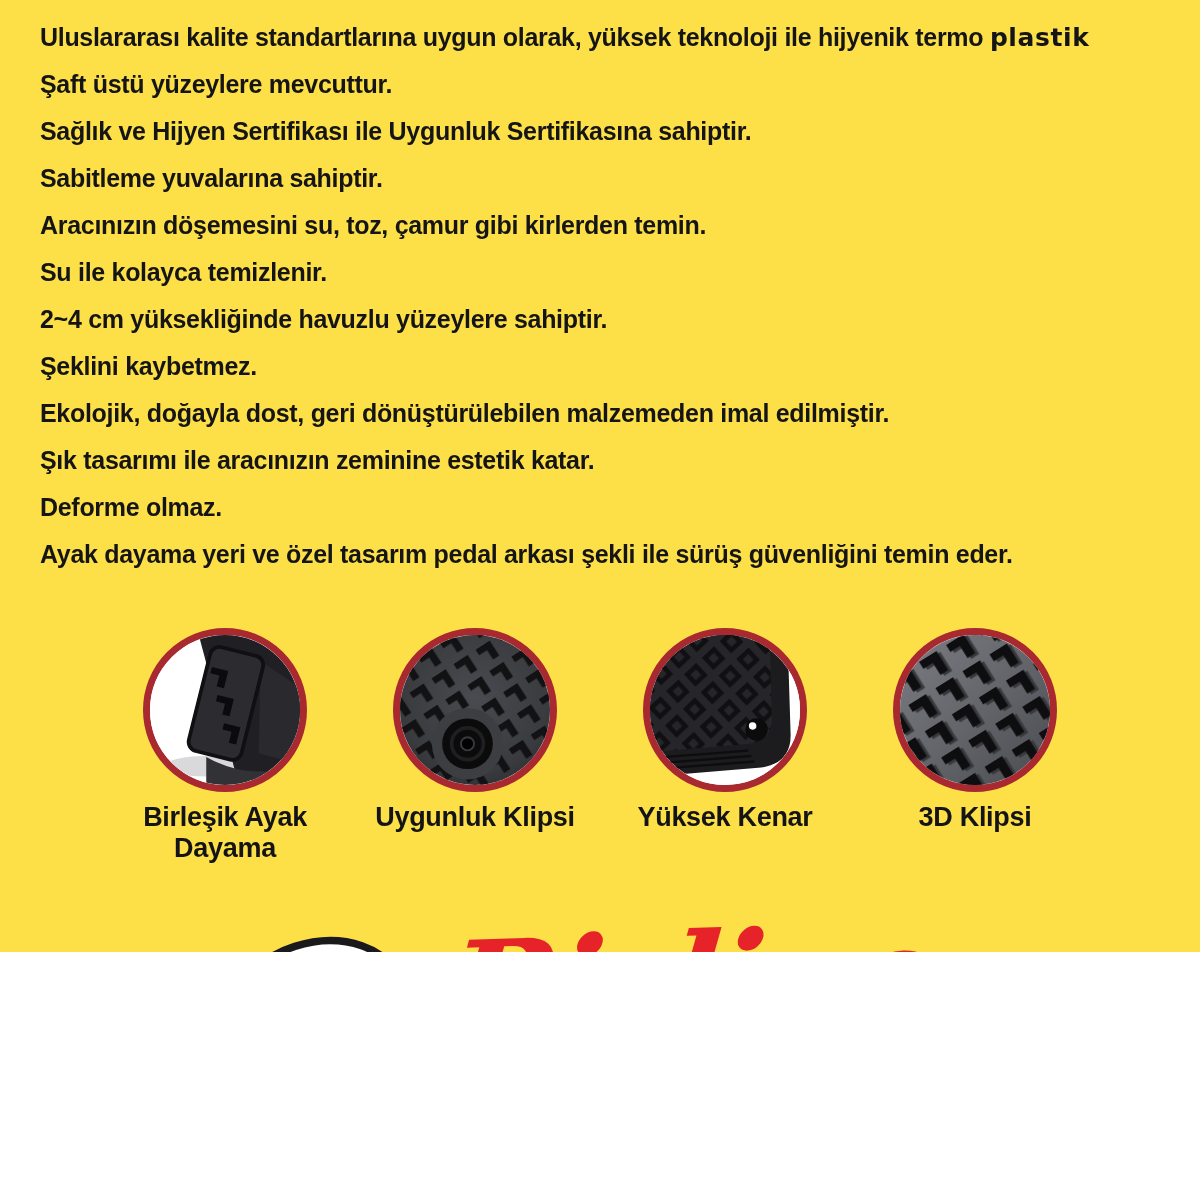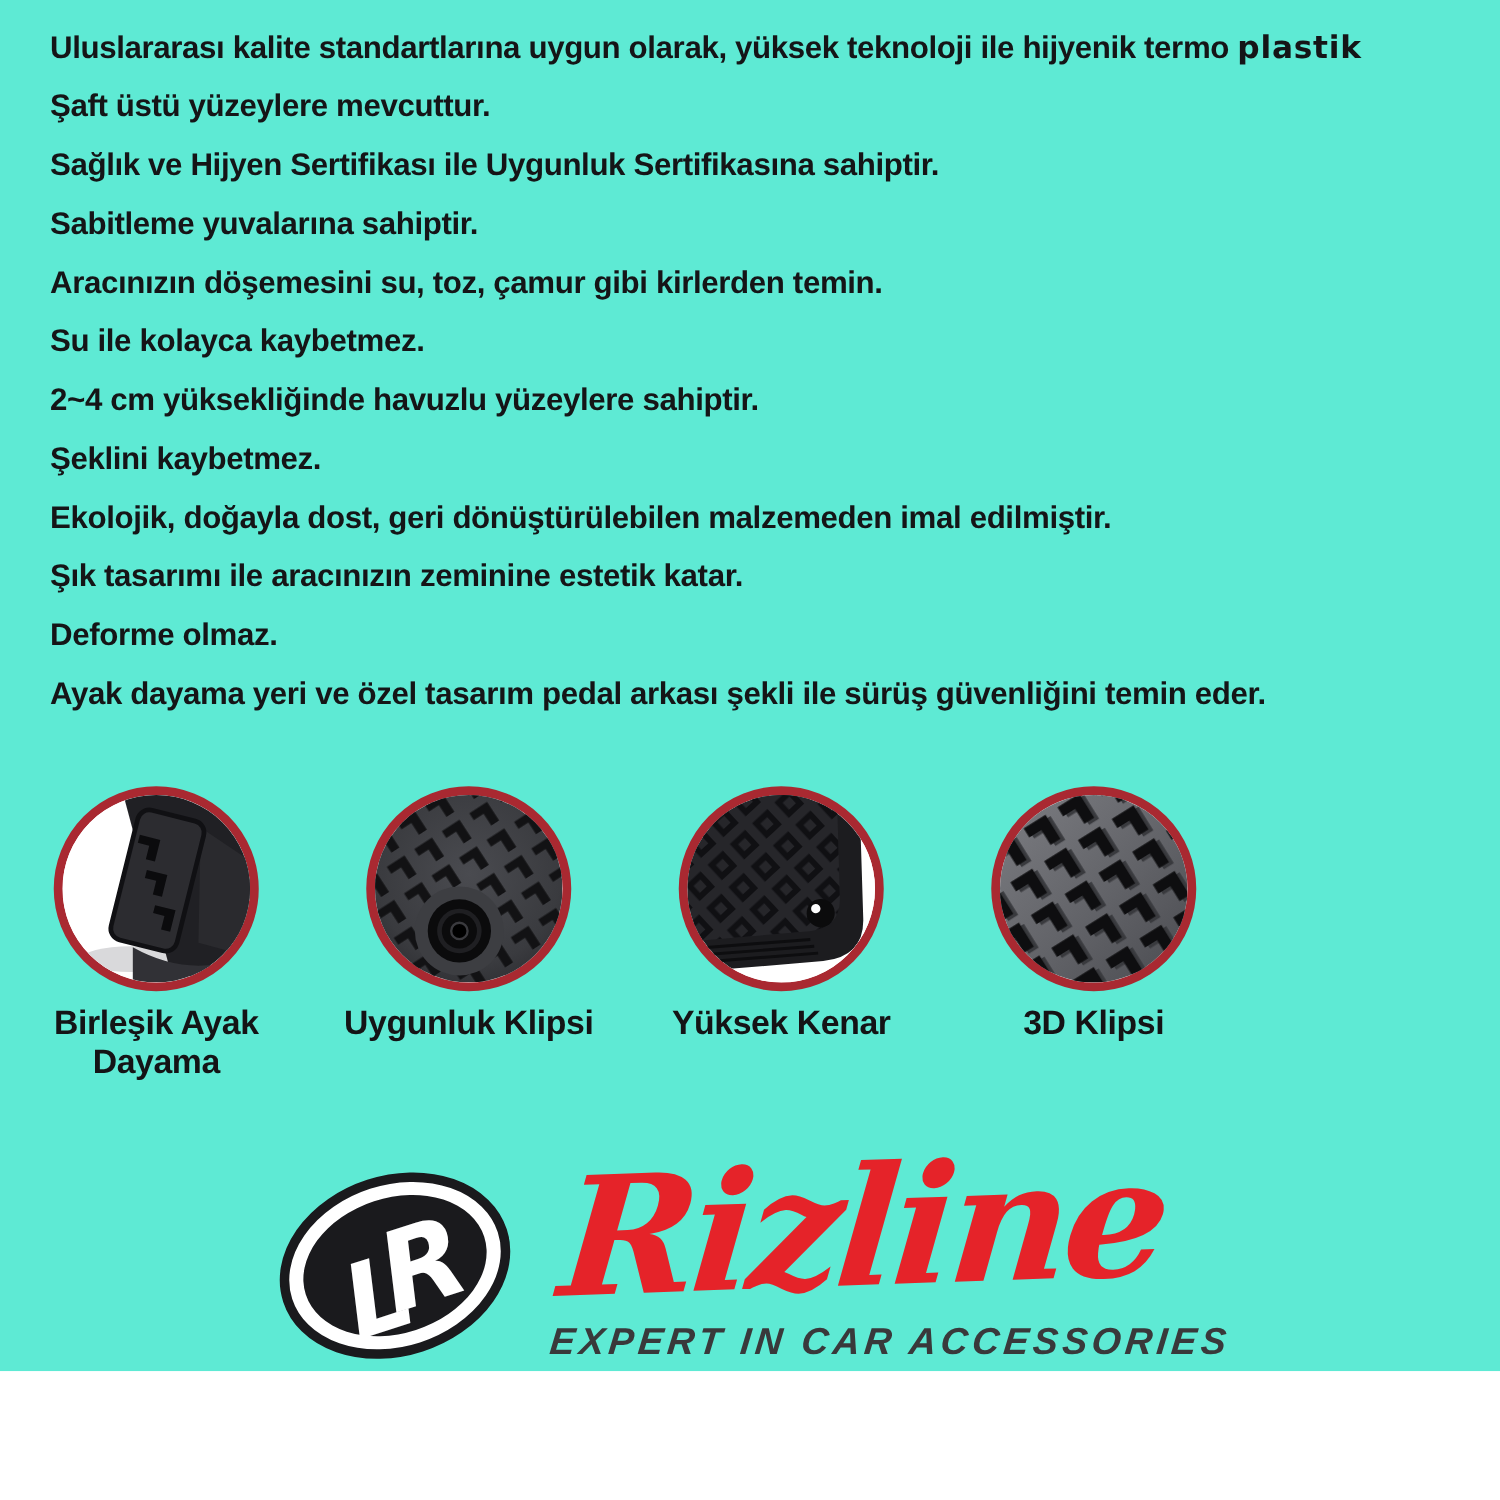--- a/index.html
+++ b/index.html
@@ -1,28 +1,28 @@
 <!DOCTYPE html>
 <html><head>
 <meta charset="utf-8">
 <style>
   html,body{margin:0;padding:0;background:#ffffff;}
   .page{
-    position:relative;width:1200px;height:1097px;background:#5eead4;
+    position:relative;width:1200px;height:952px;background:#fde047;
     font-family:"Liberation Sans",sans-serif;color:#151517;overflow:hidden;
   }
   
   .features{padding:14px 20px 0 40px;white-space:nowrap;}
   .feature{
     margin:0;font-size:25px;font-weight:700;line-height:47px;
     letter-spacing:-0.3px;color:#151517;
   }
   .alt-word{font-family:"DejaVu Sans",sans-serif;letter-spacing:0.6px;}
   
-  .details{display:flex;margin-top:50px;}
+  .details{display:flex;justify-content:center;margin-top:50px;}
   .detail{margin:0;width:250px;display:flex;flex-direction:column;align-items:center;}
   .circle{
     width:150px;height:150px;border-radius:50%;
     border:7px solid #a92931;overflow:hidden;background:#ffffff;flex:0 0 auto;
   }
   .circle svg{display:block;width:150px;height:150px;}
   .caption{
     margin-top:10px;max-width:250px;text-align:center;
     font-size:27px;font-weight:700;line-height:31px;letter-spacing:-0.3px;color:#141416;
   }
@@ -47,21 +47,21 @@
 <body>
 
 <main class="page">
 
   <section class="features">
     <p class="feature"><span>Uluslararası kalite standartlarına uygun olarak, yüksek teknoloji ile hijyenik termo </span><span class="alt-word">plastik</span><br></p>
     <p class="feature">Şaft üstü yüzeylere mevcuttur.</p>
     <p class="feature">Sağlık ve Hijyen Sertifikası ile Uygunluk Sertifikasına sahiptir.</p>
     <p class="feature">Sabitleme yuvalarına sahiptir.</p>
     <p class="feature">Aracınızın döşemesini su, toz, çamur gibi kirlerden temin.</p>
-    <p class="feature">Su ile kolayca kaybetmez.</p>
+    <p class="feature">Su ile kolayca temizlenir.</p>
     <p class="feature">2~4 cm yüksekliğinde havuzlu yüzeylere sahiptir.</p>
     <p class="feature">Şeklini kaybetmez.</p>
     <p class="feature">Ekolojik, doğayla dost, geri dönüştürülebilen malzemeden imal edilmiştir.</p>
     <p class="feature">Şık tasarımı ile aracınızın zeminine estetik katar.</p>
     <p class="feature">Deforme olmaz.</p>
     <p class="feature">Ayak dayama yeri ve özel tasarım pedal arkası şekli ile sürüş güvenliğini temin eder.</p>
   </section>
 
   <section class="details">
 

